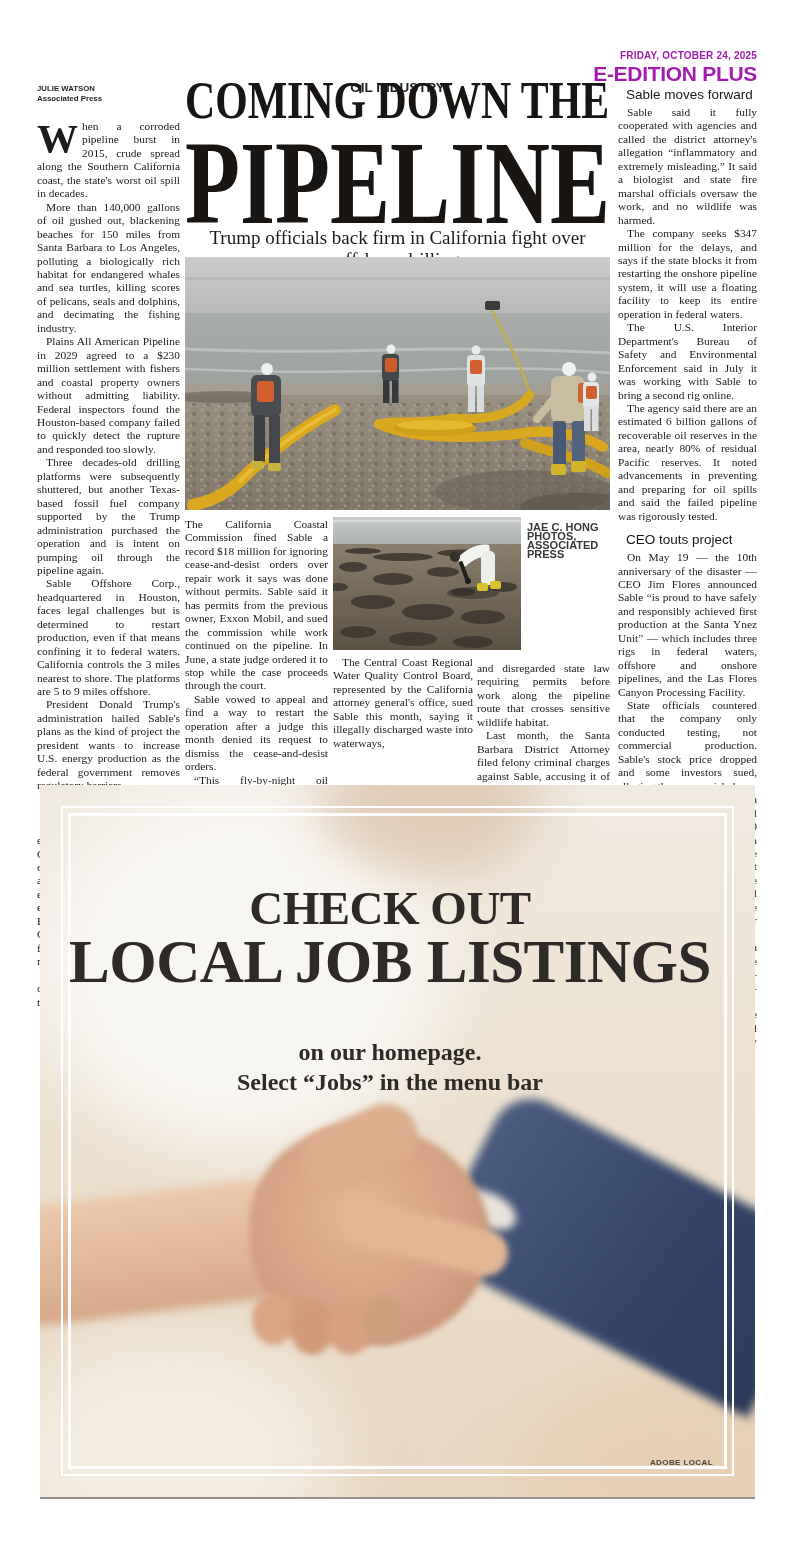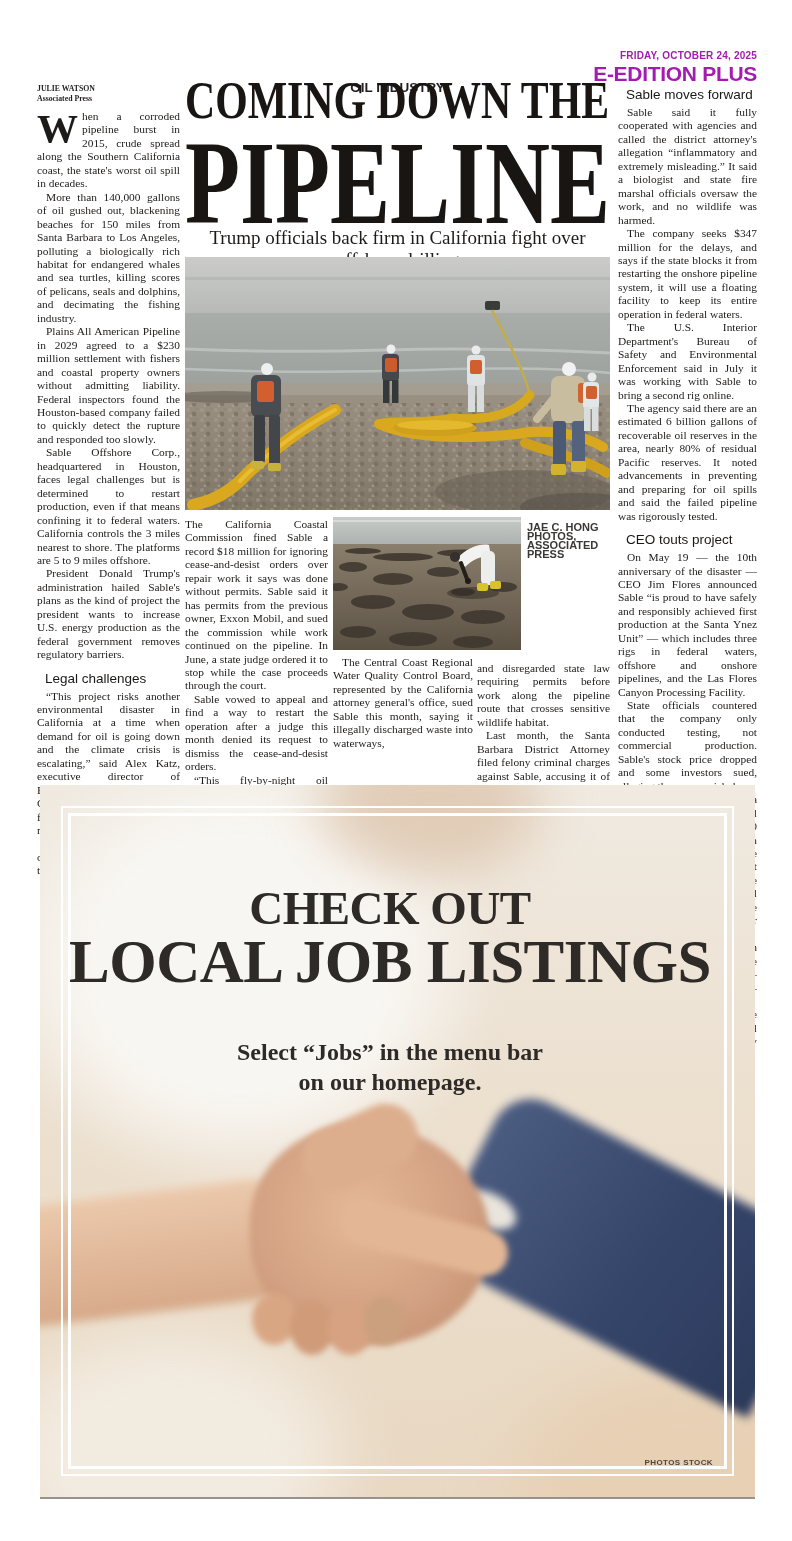--- a/index.html
+++ b/index.html
@@ -17,22 +17,22 @@
           font-family:"Liberation Sans",sans-serif;font-weight:bold;font-size:13.5px;color:#231f20;}
   .headline-svg{position:absolute;left:185px;top:78px;}
   .headline-svg text{font-family:"Liberation Serif",serif;font-weight:bold;fill:#181512;}
   .subhead{position:absolute;left:185px;top:227px;width:425px;text-align:center;
            font-size:19px;color:#1d1b19;}
 
   
   .col{position:absolute;text-align:justify;font-size:11.4px;line-height:13.45px;color:#1d1b19;}
   .col p{margin:0;text-indent:9px;}
   .col p.lead{text-indent:0;}
-  .byline{font-family:Liberation Serif, serif;font-weight:bold;font-size:7.8px;
-          line-height:9.5px;color:#231f20;margin-bottom:7px;text-align:left;}
+  .byline{font-family:Liberation Sans, sans-serif;font-weight:bold;font-size:7.8px;
+          line-height:9.5px;color:#231f20;margin-bottom:17px;text-align:left;}
   .dropcap{float:left;font-family:"Liberation Serif",serif;font-weight:bold;
            font-size:41px;line-height:33px;padding:2px 4px 0 0;}
   .sec-head{font-family:"Liberation Sans",sans-serif;font-weight:normal;font-size:13.5px;
             line-height:15px;text-align:left;margin:9px 0 4px 8px;color:#1a1816;}
   .sec-head.first{margin-top:0;}
 
   
   .photo{position:absolute;overflow:hidden;}
   .photo svg{display:block;}
 
@@ -79,20 +79,21 @@
   <div class="subhead">Trump officials back firm in California fight over offshore drilling</div>
 
   <div class="col" id="leftcol" style="left:37px;top:84px;width:143px;">
     <div class="byline">
       <div>JULIE WATSON</div>
       <div>Associated Press</div>
     </div>
     <p class="lead"><span class="dropcap">W</span><span>hen a corroded pipeline burst in 2015, crude spread along the Southern California coast, the state's worst oil spill in decades.</span></p>
     <p>More than 140,000 gallons of oil gushed out, blackening beaches for 150 miles from Santa Barbara to Los Angeles, polluting a biologically rich habitat for endangered whales and sea turtles, killing scores of pelicans, seals and dolphins, and decimating the fishing industry.</p>
     <p>Plains All American Pipeline in 2029 agreed to a $230 million settlement with fishers and coastal property owners without admitting liability. Federal inspectors found the Houston-based company failed to quickly detect the rupture and responded too slowly.</p>
+    <p>Three decades-old drilling platforms were subsequently shuttered, but another Texas-based fossil fuel company supported by the Trump administration purchased the operation and is intent on pumping oil through the pipeline again.</p>
     <p>Sable Offshore Corp., headquartered in Houston, faces legal challenges but is determined to restart production, even if that means confining it to federal waters. California controls the 3 miles nearest to shore. The platforms are 5 to 9 miles offshore.</p>
     <p>President Donald Trump's administration hailed Sable's plans as the kind of project the president wants to increase U.S. energy production as the federal government removes regulatory barriers.</p>
     <div class="sec-head">Legal challenges</div>
     <p>“This project risks another environmental disaster in California at a time when demand for oil is going down and the climate crisis is escalating,” said Alex Katz, executive director of Environmental Defense Center, a Santa Barbara group formed in response to a massive spill in 1969.</p>
     <p>The environmental organization is among several that sued Sable.</p>
   </div>
 
   <div class="photo" style="left:185px;top:257px;width:425px;height:253px;">
     <svg width="425" height="253" viewBox="0 0 425 253">
       <defs>
@@ -301,19 +302,19 @@
     </div>
 
     <div class="frame-outer"></div>
     <div class="frame-inner"></div>
 
     <div class="ad-text">
       <div class="l1">CHECK OUT</div>
       <div class="l2">LOCAL JOB LISTINGS</div>
     </div>
     <div class="ad-sub">
+      <div>on our homepage.</div>
       <div>Select “Jobs” in the menu bar</div>
-      <div>on our homepage.</div>
-    </div>
-    <div class="ad-credit">PHOTOS STOCK</div>
+    </div>
+    <div class="ad-credit">ADOBE LOCAL</div>
   </div>
 
 </div>
 
 </body></html>

